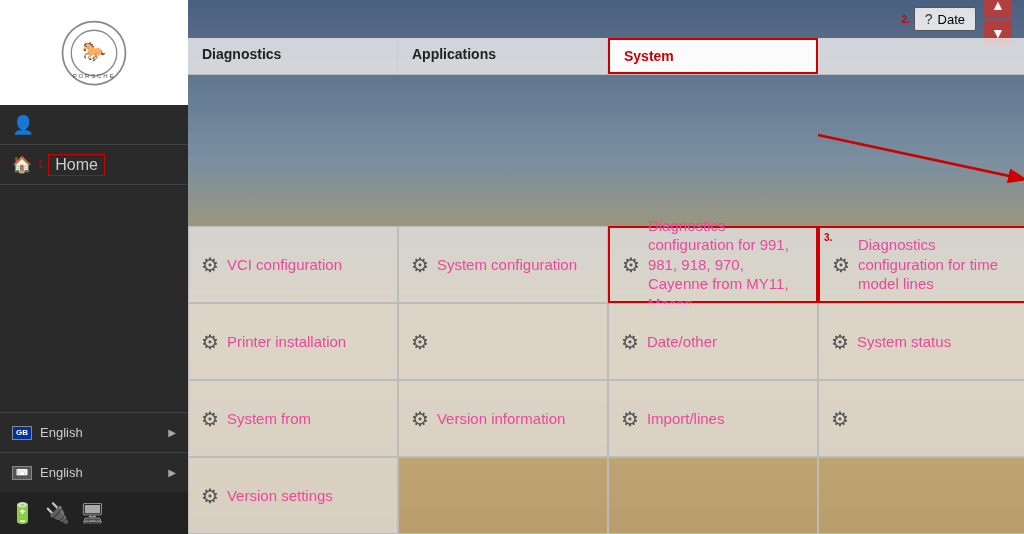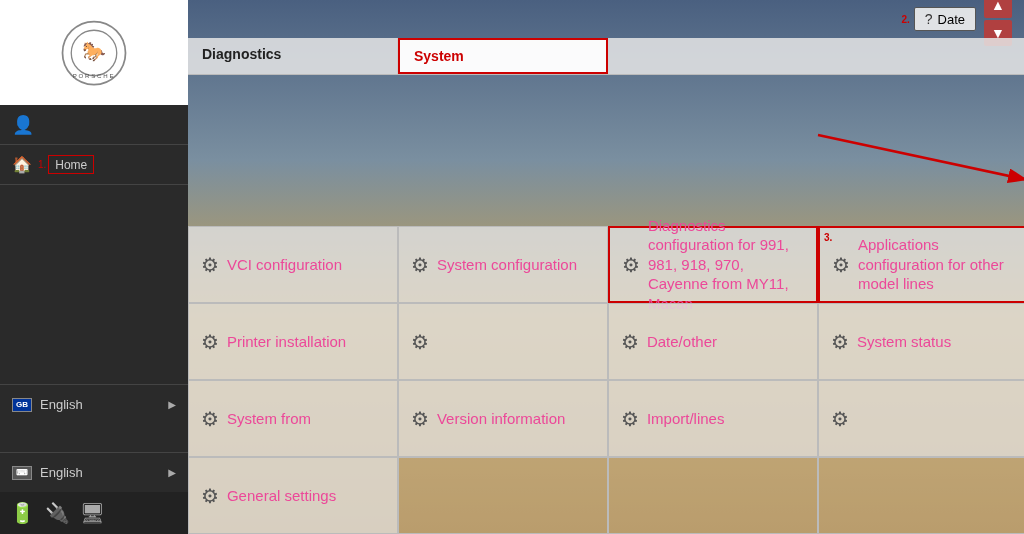--- a/index.html
+++ b/index.html
@@ -66,41 +66,40 @@
       margin-right: 6px;
     }
 
     #home-label-box {
       border: 1.5px solid #c00;
       padding: 1px 6px;
     }
 
     #home-label-box span {
       color: #ccc;
-      font-size: 12px;
+      font-size: 16px;
     }
 
     .num-badge {
       color: #c00;
       font-size: 10px;
       margin-right: 2px;
     }
 
     #sidebar-spacer {
       flex: 1;
     }
 
     .lang-row {
       display: flex;
       align-items: center;
       padding: 8px 12px;
       border-top: 1px solid #444;
       cursor: pointer;
       height: 40px;
-      margin-top: 28px;
     }
 
     .lang-flag {
       width: 20px;
       height: 14px;
       background: #1a6;
       border: 1px solid #888;
       margin-right: 8px;
       font-size: 9px;
       display: flex;
@@ -377,20 +376,23 @@
       <button class="nav-arrow-btn">▼</button>
     </div>
   </div>
 
   <div id="menu-area">
 
     <div id="col-headers">
       <div class="col-header">
         <span>Diagnostics</span>
       </div>
+      <div class="col-header">
+        <span>Applications</span>
+      </div>
       <div class="col-header active">
         <span>System</span>
       </div>
     </div>
 
     <div id="menu-grid">
 
       <div class="menu-cell">
         <span class="gear-icon">⚙</span>
         <span class="cell-text">VCI configuration</span>
@@ -399,21 +401,21 @@
         <span class="gear-icon">⚙</span>
         <span class="cell-text">System configuration</span>
       </div>
       <div class="menu-cell highlighted">
         <span class="gear-icon">⚙</span>
         <span class="cell-text">Diagnostics configuration for 991, 981, 918, 970, Cayenne from MY11, Macan</span>
       </div>
       <div class="menu-cell highlighted">
         <span class="cell-num">3.</span>
         <span class="gear-icon">⚙</span>
-        <span class="cell-text">Applications configuration for other model lines</span>
+        <span class="cell-text">Diagnostics configuration for time model lines</span>
       </div>
 
       <div class="menu-cell">
         <span class="gear-icon">⚙</span>
         <span class="cell-text">Printer installation</span>
       </div>
       <div class="menu-cell">
         <span class="gear-icon">⚙</span>
       </div>
       <div class="menu-cell">
@@ -436,21 +438,21 @@
       <div class="menu-cell">
         <span class="gear-icon">⚙</span>
         <span class="cell-text">Import/lines</span>
       </div>
       <div class="menu-cell">
         <span class="gear-icon">⚙</span>
       </div>
 
       <div class="menu-cell">
         <span class="gear-icon">⚙</span>
-        <span class="cell-text">General settings</span>
+        <span class="cell-text">Version settings</span>
       </div>
       <div class="menu-cell cell-empty"></div>
       <div class="menu-cell cell-empty"></div>
       <div class="menu-cell cell-empty"></div>
     </div>
   </div>
 
   <svg id="arrow-container" xmlns="http://www.w3.org/2000/svg" style="position:absolute;top:0;left:0;width:100%;height:100%;pointer-events:none;z-index:10;">
 
     <defs>

